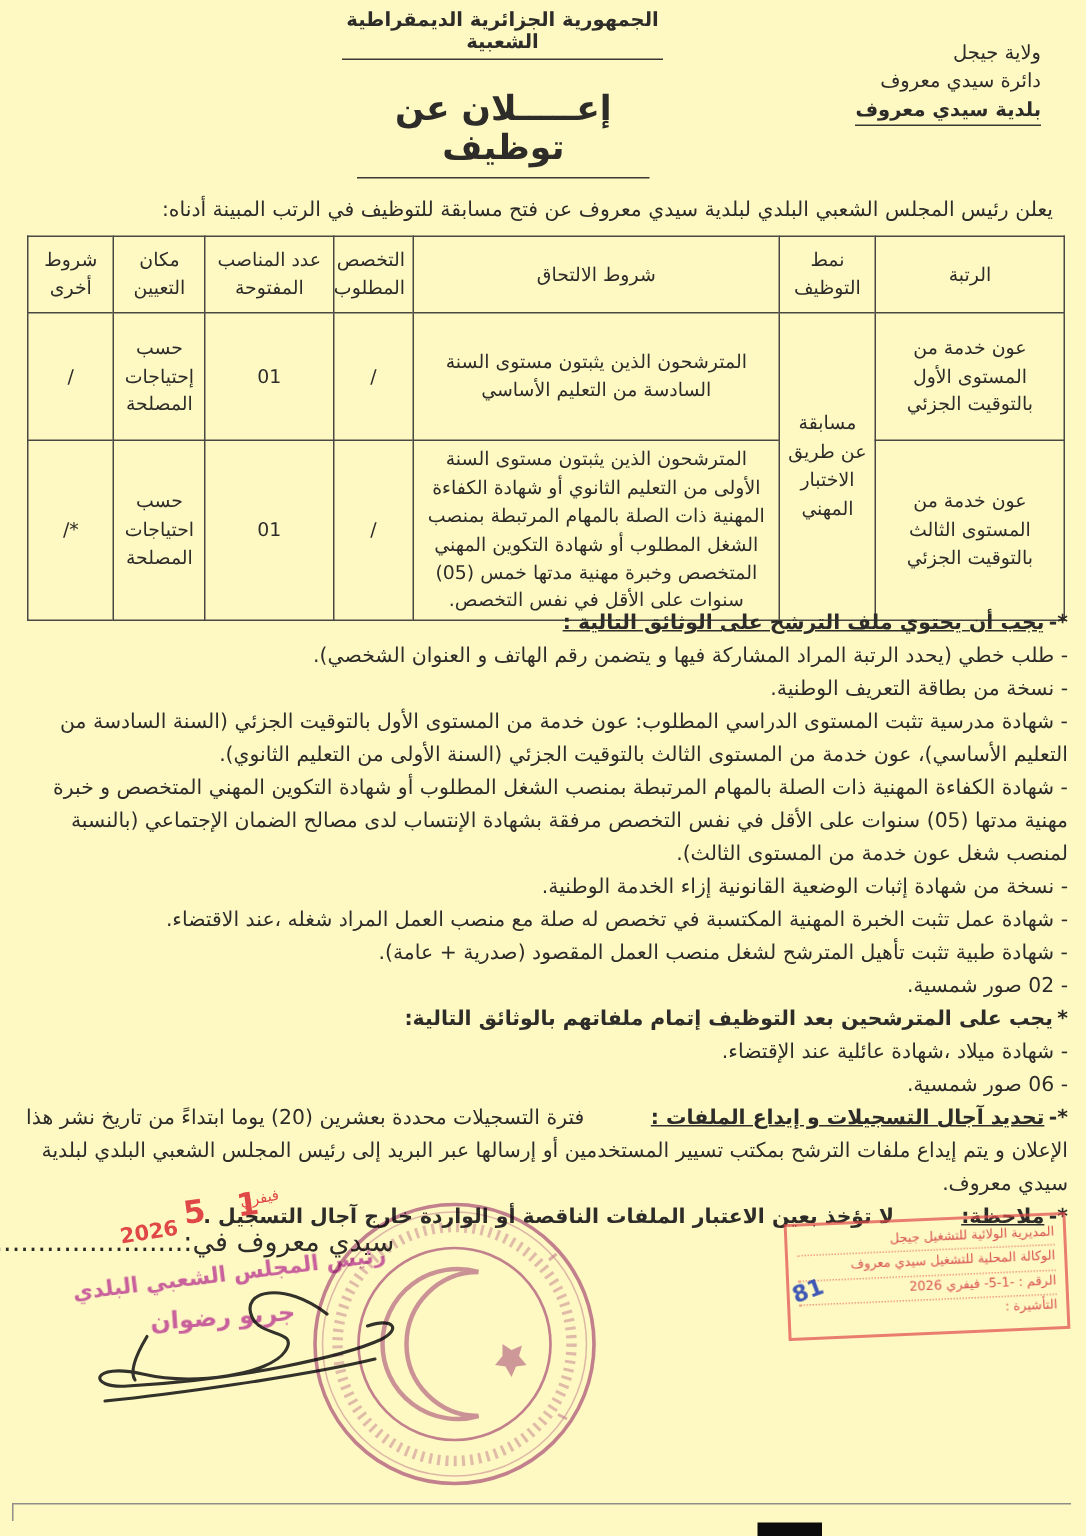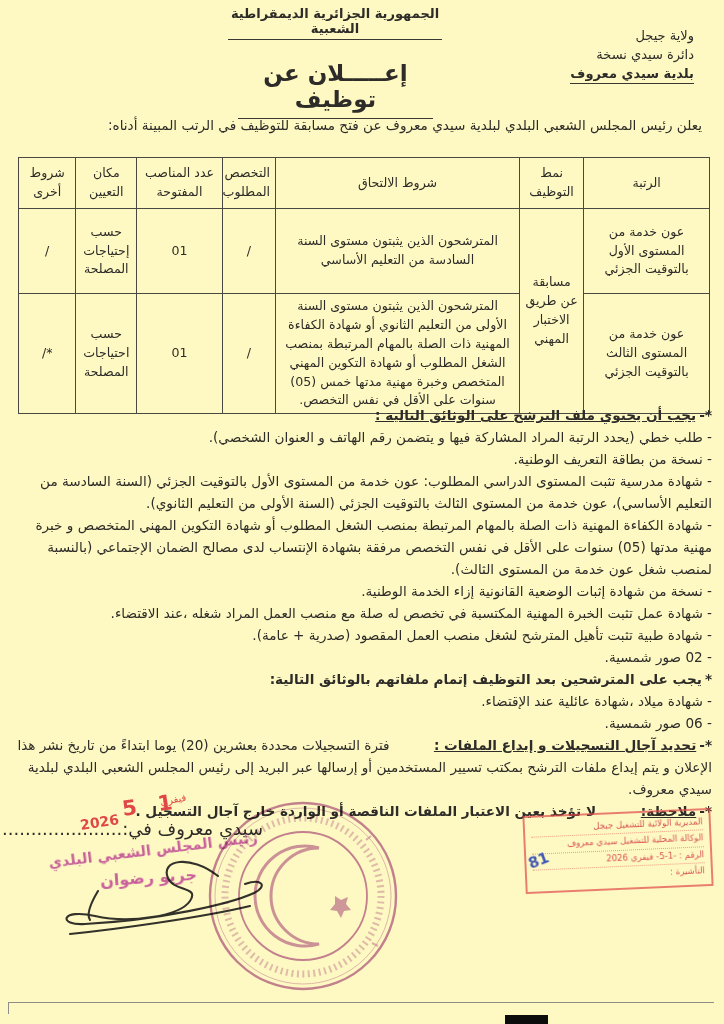--- a/index.html
+++ b/index.html
@@ -14,21 +14,21 @@
     font-size:13px;font-weight:bold;border-bottom:1px solid #3a3833;padding-bottom:3px;
   }
   .admin-block{position:absolute;top:26px;right:30px;text-align:right;font-size:13px;line-height:19px;}
   .admin-block .commune{font-weight:bold;border-bottom:1px solid #3a3833;padding-bottom:0;}
   .doc-title{
     position:absolute;top:60px;left:238px;width:195px;text-align:center;
     font-size:23px;font-weight:bold;letter-spacing:1px;
     border-bottom:1.6px solid #3a3833;padding-bottom:6px;
   }
   .intro{
-    position:absolute;top:117px;right:22px;left:20px;
+    position:absolute;top:132px;right:22px;left:20px;
     font-size:13.6px;text-align:right;white-space:nowrap;
   }
   
   table.jobs{
     position:absolute;top:157px;right:14px;width:692px;
     border-collapse:collapse;table-layout:fixed;font-size:12.6px;
   }
   table.jobs th,table.jobs td{
     border:1.4px solid #4a4843;vertical-align:middle;text-align:center;
     padding:3px 5px;line-height:1.5;font-weight:normal;
@@ -79,21 +79,21 @@
 </style>
 </head>
 <body>
 
 <div class="page">
 
   <div class="republic">الجمهورية الجزائرية الديمقراطية الشعبية</div>
 
   <div class="admin-block">
     <div>ولاية جيجل</div>
-    <div>دائرة سيدي نسخة</div>
+    <div>دائرة سيدي معروف</div>
     <div class="commune">بلدية سيدي معروف</div>
   </div>
 
   <div class="doc-title">إعـــــلان عن توظيف</div>
 
   <div class="intro">يعلن رئيس المجلس الشعبي البلدي لبلدية سيدي معروف عن فتح مسابقة للتوظيف في الرتب المبينة أدناه:</div>
 
   <table class="jobs">
     <colgroup>
       <col style="width:18.2%">

